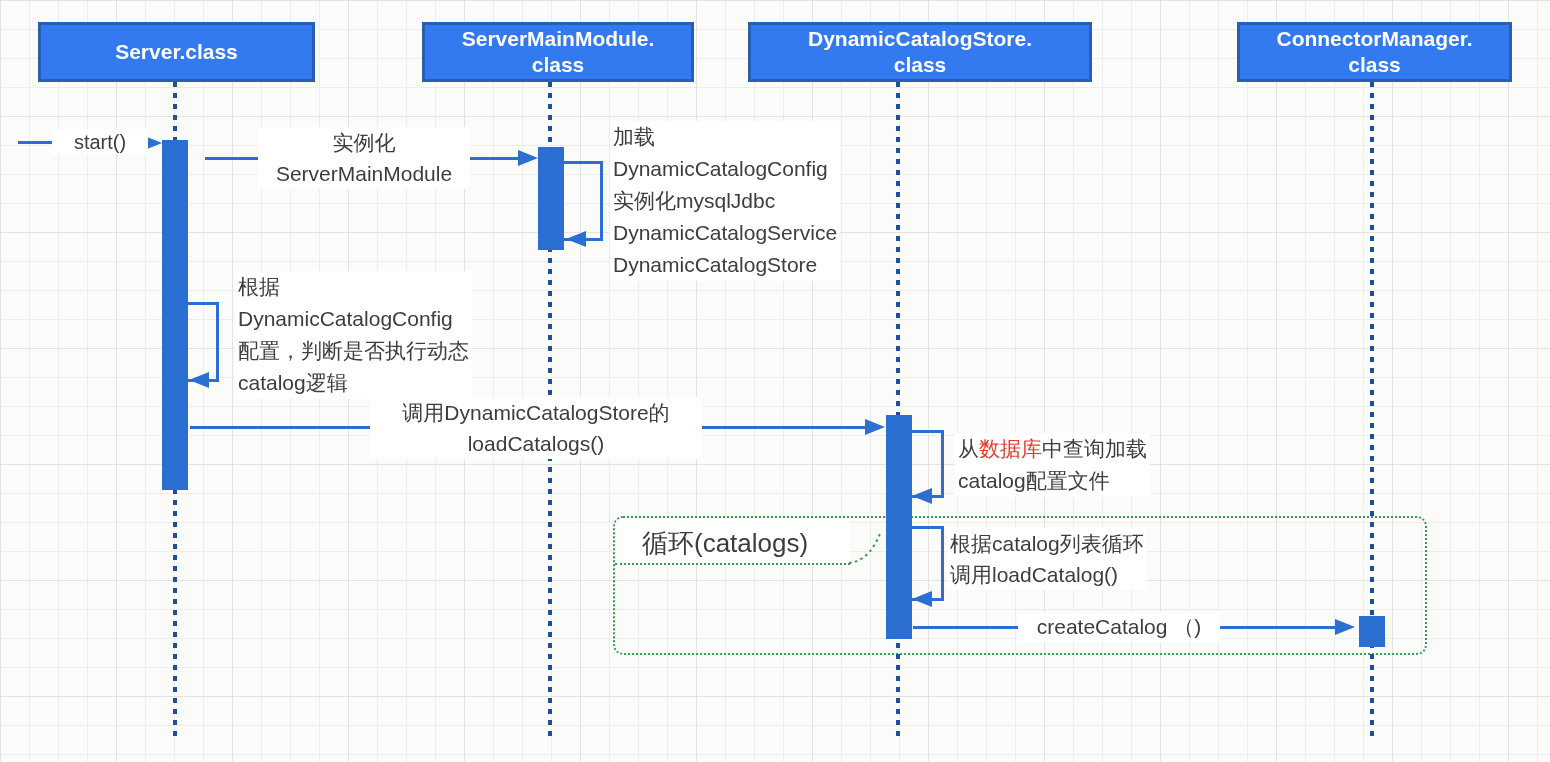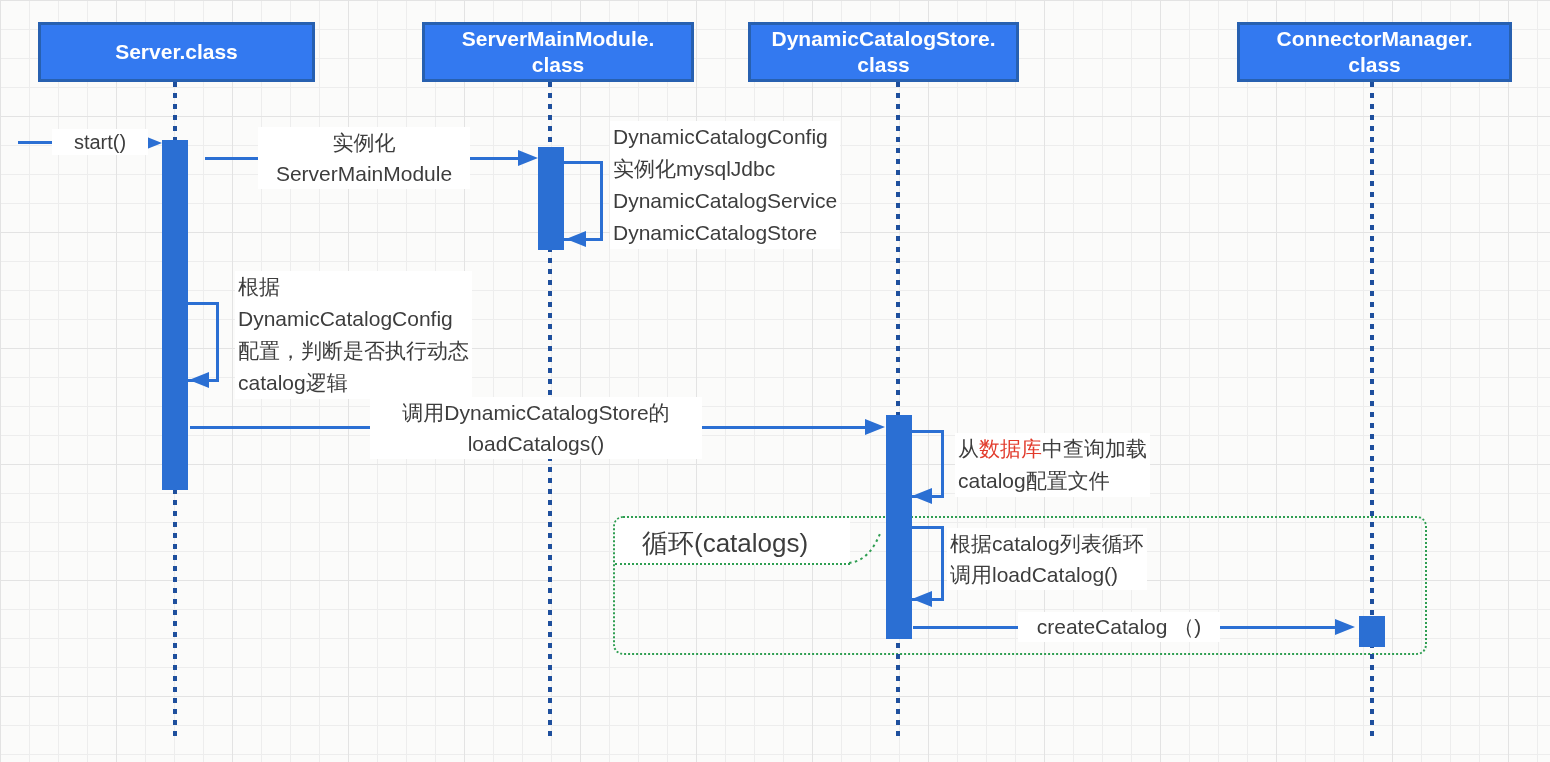--- a/index.html
+++ b/index.html
@@ -85,21 +85,21 @@
   <div class="lifeline" style="left:896px"></div>
   <div class="lifeline" style="left:1370px"></div>
 
   <div class="actor-box" style="left:38px;width:277px">
     <span>Server.class</span>
   </div>
   <div class="actor-box" style="left:422px;width:272px">
     <span>ServerMainModule.</span>
     <span>class</span>
   </div>
-  <div class="actor-box" style="left:748px;width:271px">
+  <div class="actor-box" style="left:748px;width:344px">
     <span>DynamicCatalogStore.</span>
     <span>class</span>
   </div>
   <div class="actor-box" style="left:1237px;width:275px">
     <span>ConnectorManager.</span>
     <span>class</span>
   </div>
 
   <div class="bar" style="left:162px;top:140px;height:350px"></div>
   <div class="bar" style="left:538px;top:147px;height:103px"></div>
@@ -131,20 +131,21 @@
   <div class="head-right" style="left:1335px;top:619px"></div>
 
   <div class="lbl start-lbl" style="left:52px;top:129px;width:96px">start()</div>
 
   <div class="lbl center" style="left:258px;top:127px;width:212px">
     <div>实例化</div>
     <div>ServerMainModule</div>
   </div>
 
   <div class="lbl" style="left:610px;top:121px">
+    <div>加载</div>
     <div>DynamicCatalogConfig</div>
     <div>实例化mysqlJdbc</div>
     <div>DynamicCatalogService</div>
     <div>DynamicCatalogStore</div>
   </div>
 
   <div class="lbl" style="left:235px;top:271px">
     <div>根据</div>
     <div>DynamicCatalogConfig</div>
     <div>配置，判断是否执行动态</div>

